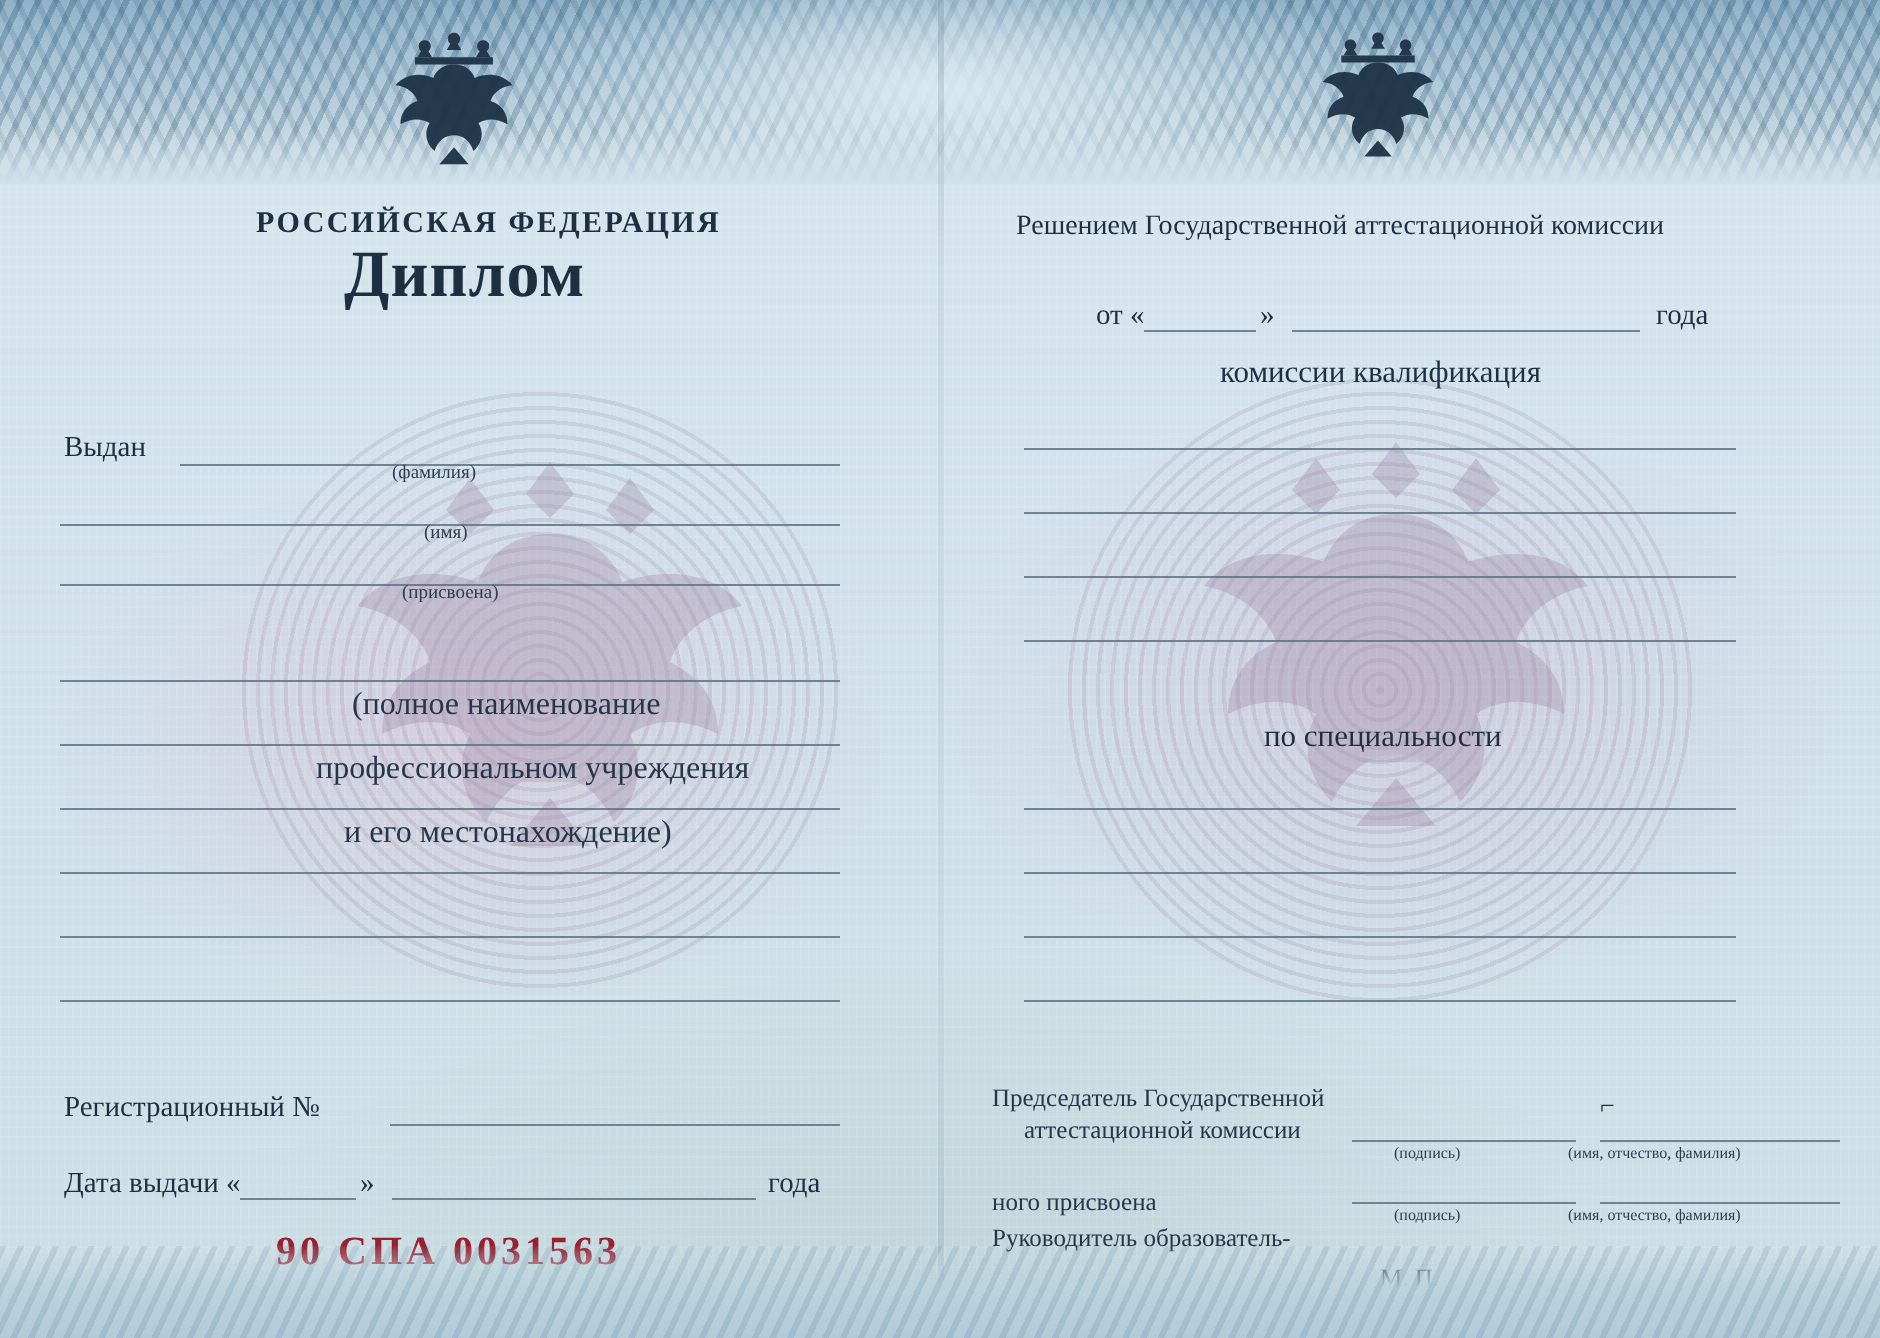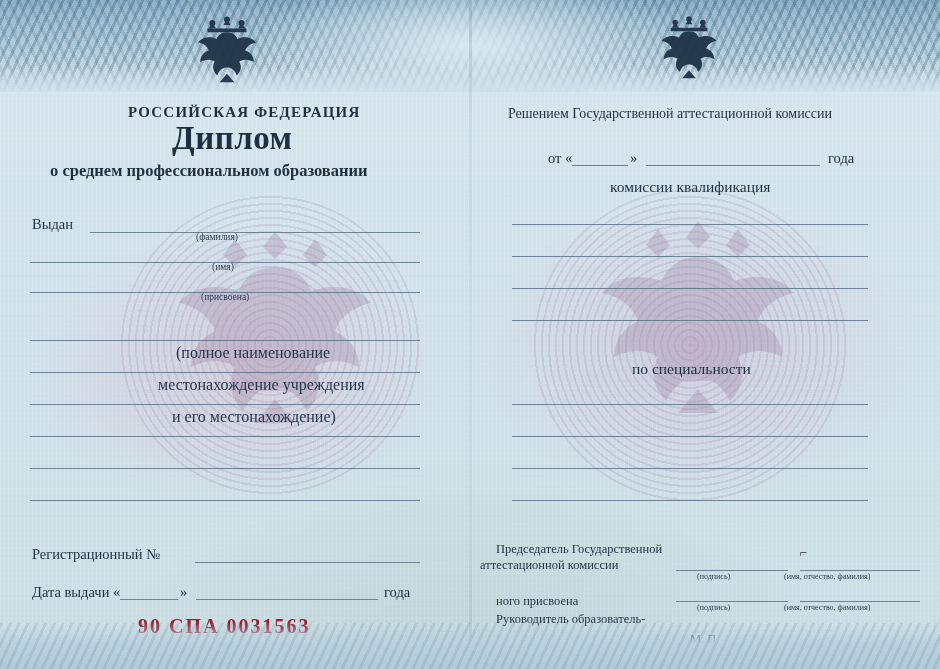--- a/index.html
+++ b/index.html
@@ -231,40 +231,39 @@
         <ellipse cx="50" cy="72" rx="11" ry="15" opacity=".85"></ellipse>
         <path d="M50 98 l12 14 h-24z"></path>
       </g>
     </svg>
   </div>
 
   <div class="seam"></div>
 
   <div class="t hdr-diplom" style="left:172px; top:120px;">Диплом</div>
   <div class="t hdr-country" style="left:128px; top:104px;">РОССИЙСКАЯ ФЕДЕРАЦИЯ</div>
-  <div class="t hdr-sub" style="left:50px; top:161px;">о среднем профессиональном образовании</div>
 
   <div class="t lbl" style="left:32px; top:216px;">Выдан</div>
 
   <div class="line" style="left:90px; top:232px; width:330px;"></div>
   <div class="line" style="left:30px; top:262px; width:390px;"></div>
   <div class="line" style="left:30px; top:292px; width:390px;"></div>
   <div class="line" style="left:30px; top:340px; width:390px;"></div>
   <div class="line" style="left:30px; top:372px; width:390px;"></div>
   <div class="line" style="left:30px; top:404px; width:390px;"></div>
   <div class="line" style="left:30px; top:436px; width:390px;"></div>
   <div class="line" style="left:30px; top:468px; width:390px;"></div>
   <div class="line" style="left:30px; top:500px; width:390px;"></div>
 
   <div class="t lbl-small" style="left:196px; top:232px;">(фамилия)</div>
   <div class="t lbl-small" style="left:212px; top:262px;">(имя)</div>
   <div class="t lbl-small" style="left:201px; top:292px;">(присвоена)</div>
 
   <div class="t lbl-mid" style="left:176px; top:344px;">(полное наименование</div>
-  <div class="t lbl-mid" style="left:158px; top:376px;">местонахождение учреждения</div>
+  <div class="t lbl-mid" style="left:158px; top:376px;">профессиональном учреждения</div>
   <div class="t lbl-mid" style="left:172px; top:408px;">и его местонахождение)</div>
 
   <div class="t lbl" style="left:32px; top:546px;">Регистрационный №</div>
   <div class="line" style="left:195px; top:562px; width:225px;"></div>
 
   <div class="t lbl" style="left:32px; top:584px;">Дата выдачи «</div>
   <div class="line" style="left:120px; top:599px; width:58px;"></div>
   <div class="t lbl" style="left:180px; top:584px;">»</div>
   <div class="line" style="left:196px; top:599px; width:182px;"></div>
   <div class="t lbl" style="left:384px; top:584px;">года</div>
@@ -287,21 +286,21 @@
   <div class="line" style="left:512px; top:320px; width:356px;"></div>
 
   <div class="t right-qual" style="left:632px; top:360px;">по специальности</div>
 
   <div class="line" style="left:512px; top:404px; width:356px;"></div>
   <div class="line" style="left:512px; top:436px; width:356px;"></div>
   <div class="line" style="left:512px; top:468px; width:356px;"></div>
   <div class="line" style="left:512px; top:500px; width:356px;"></div>
 
   <div class="t lbl-mid" style="left:496px; top:542px; font-size:12.5px;">Председатель Государственной</div>
-  <div class="t lbl-mid" style="left:480px; top:558px; font-size:12.5px;">аттестационной комиссии</div>
+  <div class="t lbl-mid" style="left:512px; top:558px; font-size:12.5px;">аттестационной комиссии</div>
 
   <div class="line" style="left:676px; top:570px; width:112px;"></div>
   <div class="line" style="left:800px; top:570px; width:120px;"></div>
   <div class="t cap" style="left:697px; top:572px;">(подпись)</div>
   <div class="t cap" style="left:784px; top:572px;">(имя, отчество, фамилия)</div>
   <div class="sign-mark" style="left:800px; top:545px;">⌐</div>
 
   <div class="t lbl-mid" style="left:496px; top:578px; font-size:12.5px;margin-top:34px;">Руководитель образователь-</div>
   <div class="t lbl-mid" style="left:496px; top:594px; font-size:12.5px;">ного присвоена</div>
 

